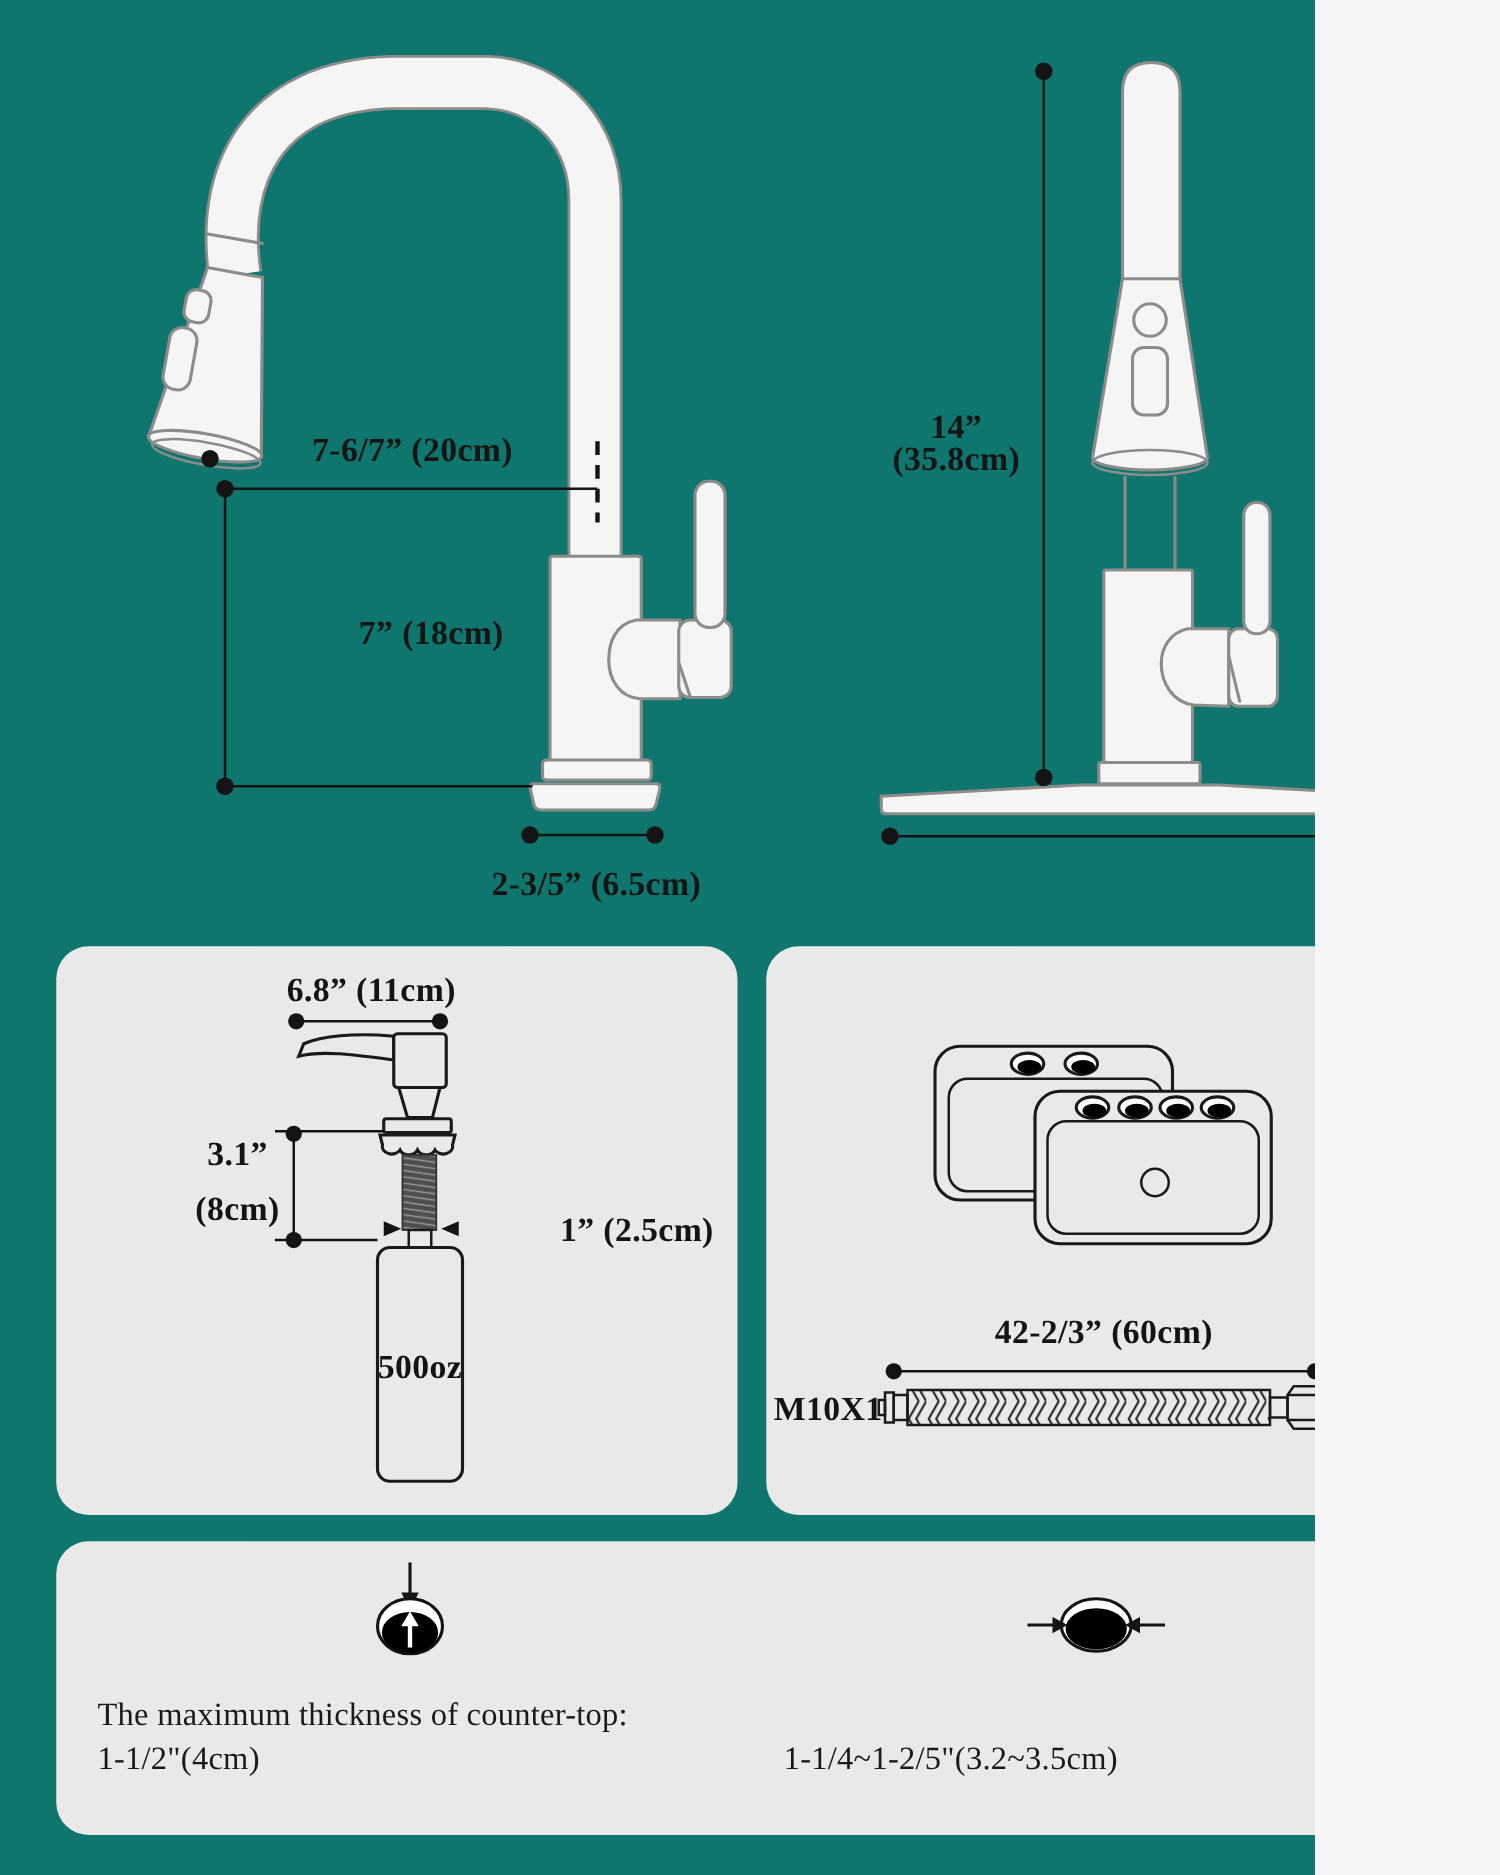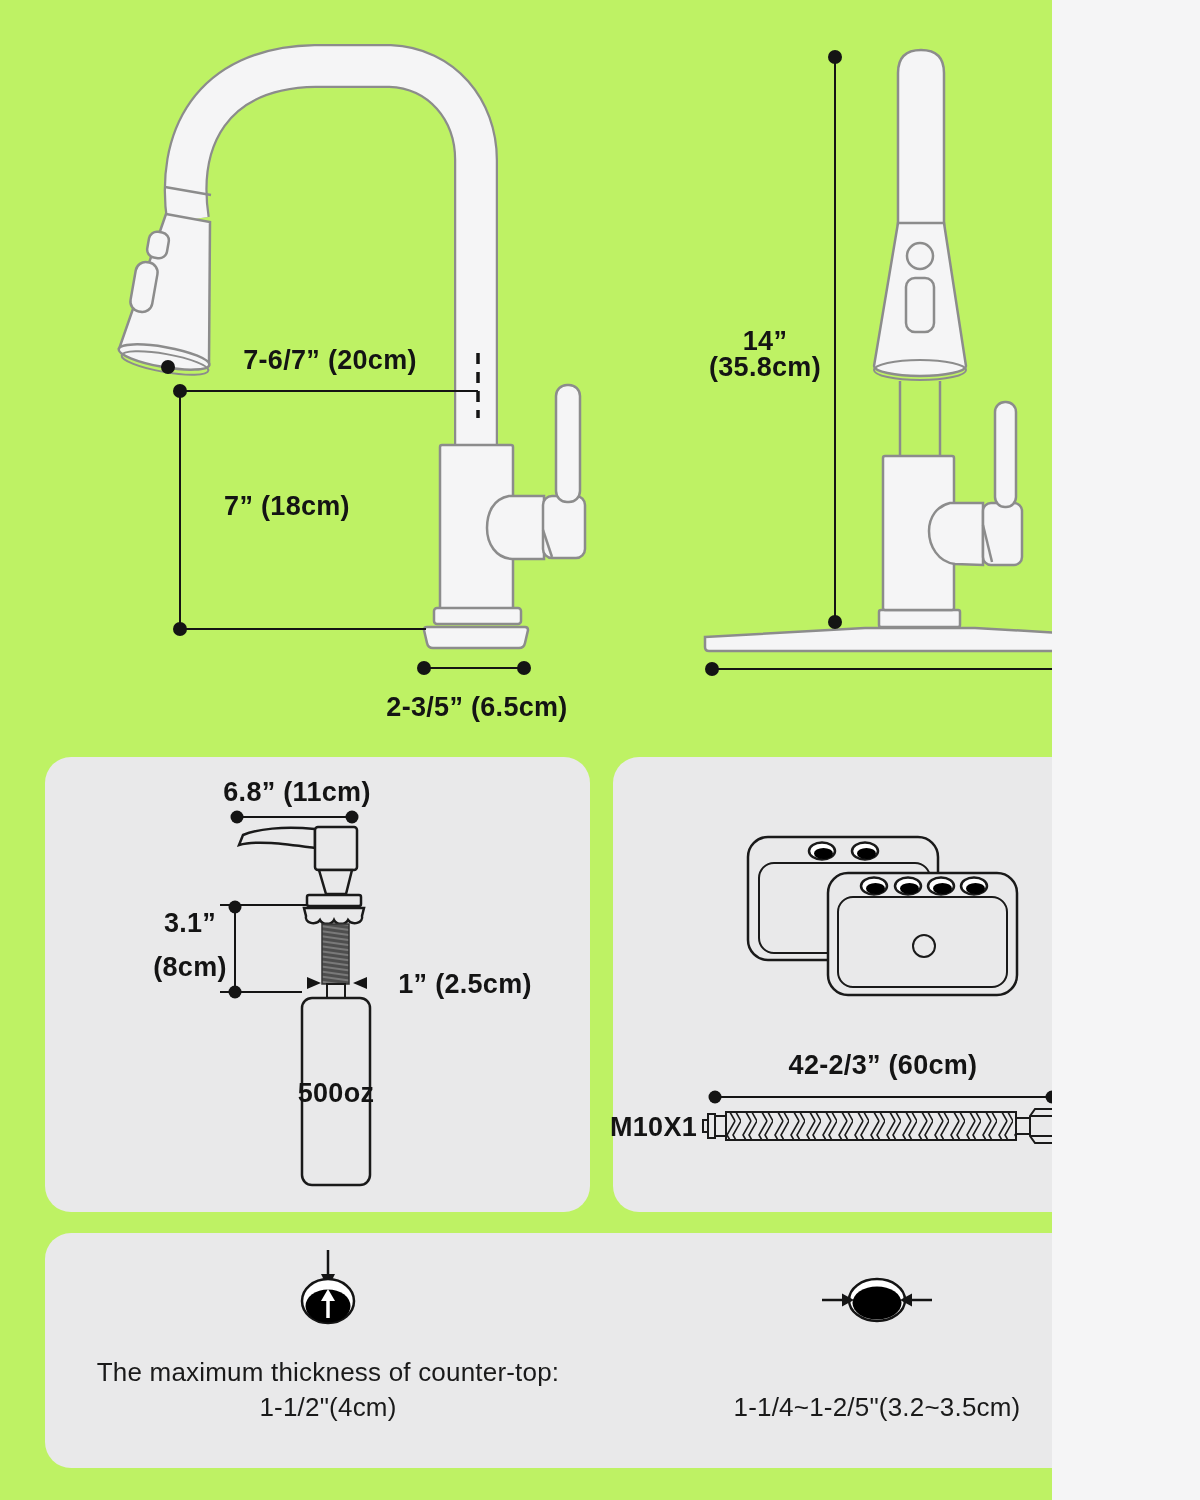--- a/index.html
+++ b/index.html
@@ -1,29 +1,29 @@
 <!DOCTYPE html>
 <html><head>
 <meta charset="utf-8">
 <style>
   html,body{margin:0;padding:0;background:#f5f5f6;}
-  .canvas{position:relative;width:1052px;height:1500px;background:#bef264;overflow:hidden;
-          font-family:Liberation Sans, sans-serif;color:#141414;}
+  .canvas{position:relative;width:1052px;height:1500px;background:#0f766e;overflow:hidden;
+          font-family:Liberation Serif, serif;color:#141414;}
   .panel{position:absolute;background:#e9e9ea;border-radius:26px;}
   #panel-dispenser{left:45px;top:757px;width:545px;height:455px;}
   #panel-holes{left:613px;top:757px;width:542px;height:455px;}
   #panel-footer{left:45px;top:1233px;width:1110px;height:235px;}
   svg{position:absolute;display:block;}
   .lbl{position:absolute;font-size:27px;font-weight:600;letter-spacing:.3px;
        color:#141414;text-align:center;white-space:nowrap;}
-  .lbl.left{text-align:center;}
-  .lbl.right{text-align:center;}
+  .lbl.left{text-align:right;margin-left:16px;}
+  .lbl.right{text-align:right;}
   .lbl.title{font-size:29px;}
   .foot{position:absolute;font-size:26px;font-weight:500;letter-spacing:.2px;
-        color:#1a1a1a;text-align:center;white-space:nowrap;}
+        color:#1a1a1a;text-align:left;white-space:nowrap;}
 </style>
 </head>
 <body>
 
 <div class="canvas">
 
   <svg style="left:60px;top:30px" width="560" height="700" viewBox="0 0 560 700">
 
     <path d="M128,190 C116,110 150,38 255,36 L330,36 C382,38 416,80 416,130 L416,420" fill="none" stroke="#8c8c8c" stroke-width="44" stroke-linecap="butt"></path>
     <path d="M128,190 C116,110 150,38 255,36 L330,36 C382,38 416,80 416,130 L416,420" fill="none" stroke="#f5f5f6" stroke-width="39.5" stroke-linecap="butt"></path>

